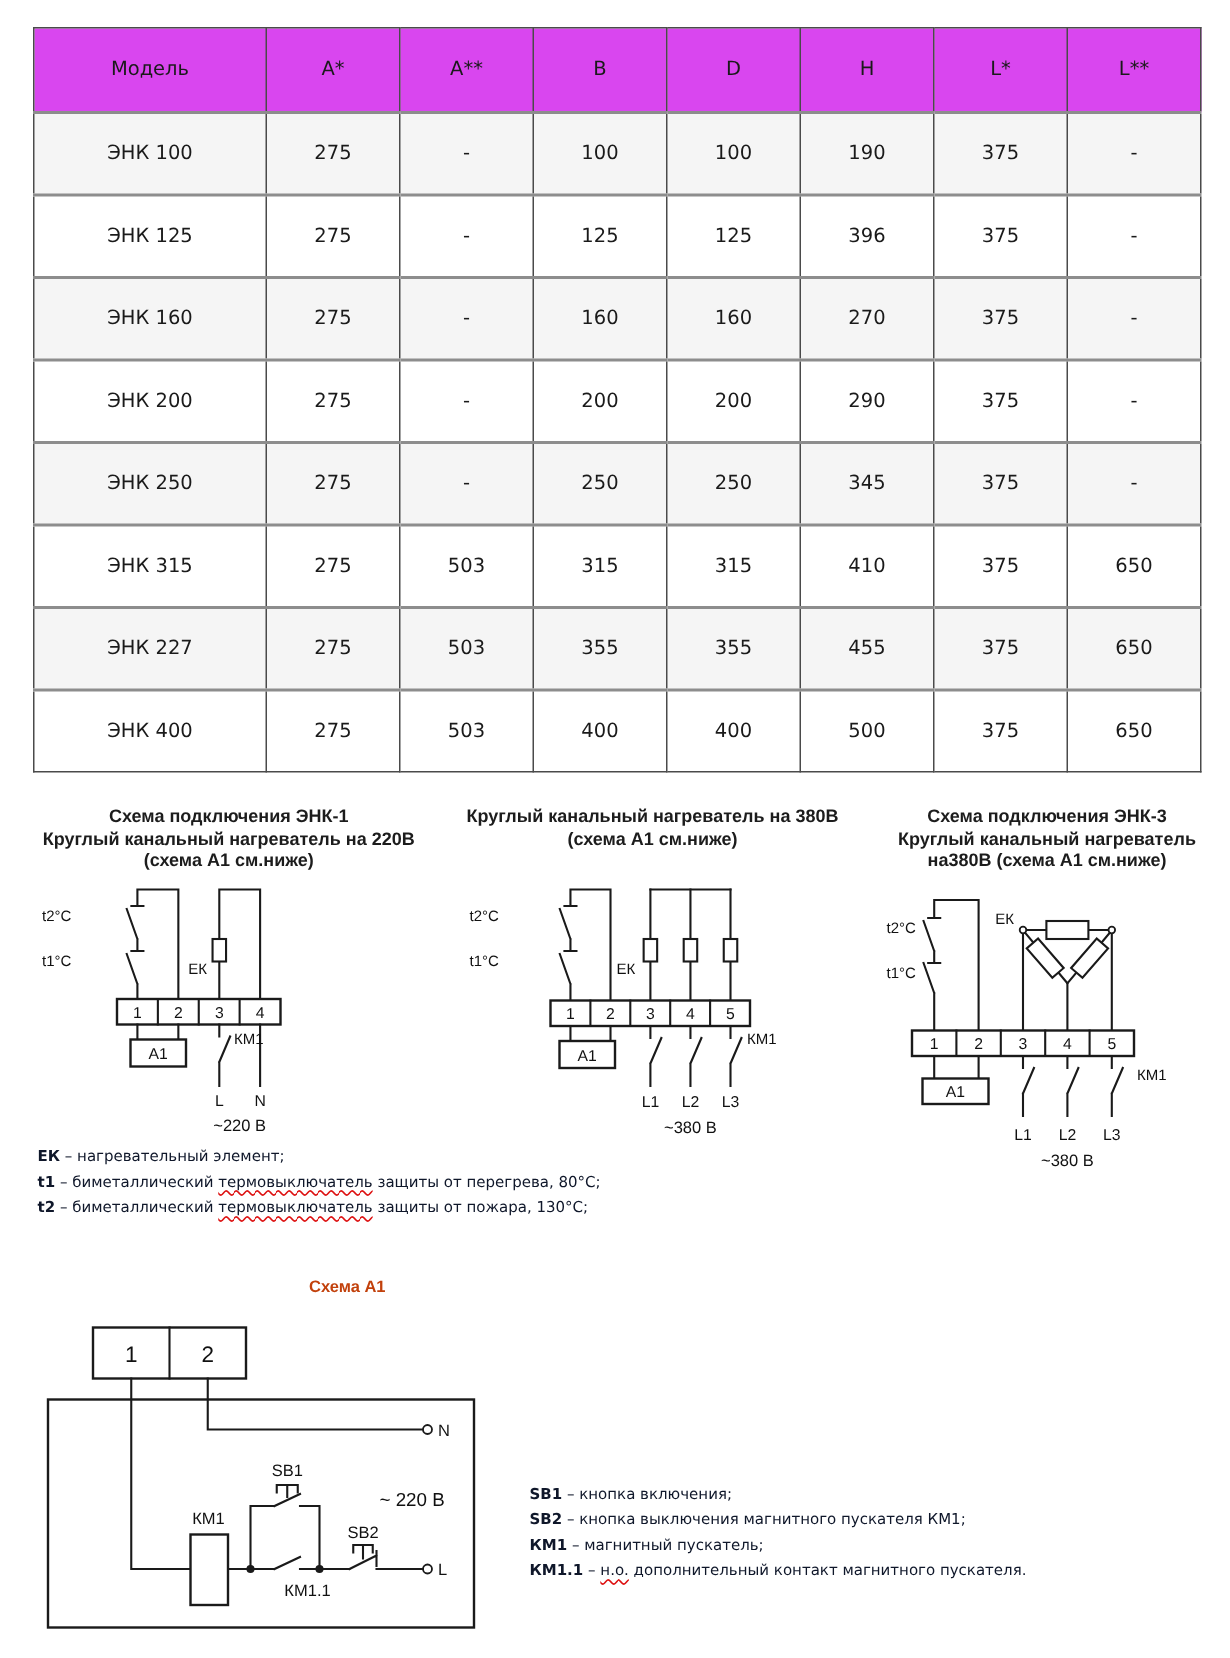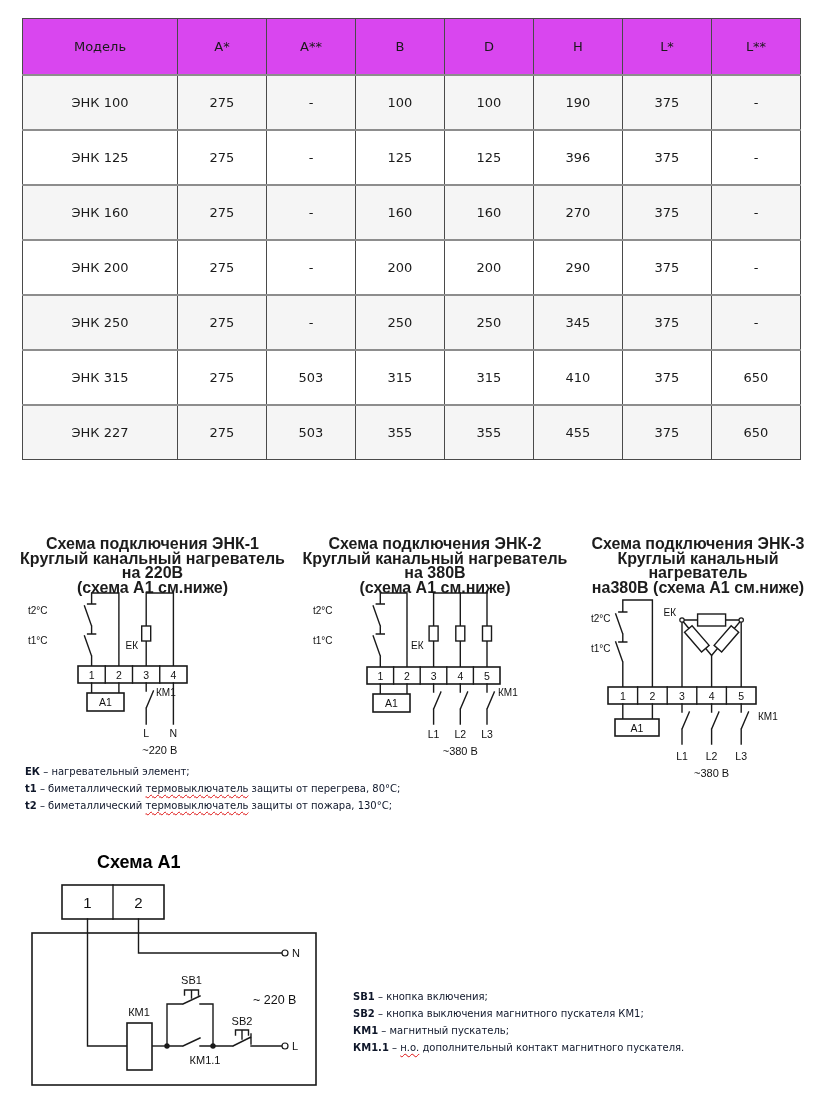--- a/index.html
+++ b/index.html
@@ -16,21 +16,21 @@
     font-size:13px; font-weight:normal; color:#1a1a1a; padding:0;
   }
   .spec thead th { border-top:1px solid #4a4a4a; height:55px; background:#d946ef; }
   .spec tbody td { height:53px; }
   .spec tbody tr:nth-child(odd) { background:#f5f5f5; }
   .spec tbody tr:nth-child(even) { background:#ffffff; }
   
   .dtitle {
     position:absolute; text-align:center;
     font-family:"Liberation Sans",sans-serif; font-weight:bold;
-    font-size:16px; line-height:14.5px; color:#1c1c1c;
+    font-size:12px; line-height:14.5px; color:#1c1c1c;
   }
   
   svg.diag { position:absolute; overflow:visible; }
   svg.diag path, svg.diag line, svg.diag rect, svg.diag circle {
     stroke:#1a1a1a; fill:none; stroke-width:1.4; stroke-linecap:square;
   }
   svg.diag rect.blockcell, svg.diag rect.box { stroke-width:1.6; fill:#ffffff; }
   svg.diag rect.res { fill:#ffffff; stroke-width:1.4; }
   svg.diag circle.node { fill:#ffffff; stroke-width:1.2; }
   svg.diag circle.dot { fill:#1a1a1a; stroke:none; }
@@ -45,22 +45,22 @@
   svg.diag text.end { text-anchor:end; }
   
   .legend { position:absolute; font-size:10px; line-height:17px; color:#0f172a; }
   .legend b { font-weight:bold; }
   .wavy {
     text-decoration-line:underline; text-decoration-style:wavy;
     text-decoration-color:#dd1111; text-decoration-thickness:1px;
     text-underline-offset:2px;
   }
   .a1-title {
-    position:absolute; left:97px; top:852px; width:160px; text-align:left;
-    font-family:"Liberation Sans",sans-serif; font-weight:bold; font-size:18px; color:#000000;
+    position:absolute; left:97px; top:852px; width:160px; text-align:right;
+    font-family:"Liberation Sans",sans-serif; font-weight:bold; font-size:11px; color:#c2410c;
   }
 </style>
 </head>
 <body>
 
 <div class="page">
 
   <table class="spec">
     <colgroup>
       <col style="width:155px">
@@ -148,30 +148,39 @@
         <tr>
           <td>ЭНК 227</td>
           <td>275</td>
           <td>503</td>
           <td>355</td>
           <td>355</td>
           <td>455</td>
           <td>375</td>
           <td>650</td>
         </tr>
+        <tr>
+          <td>ЭНК 400</td>
+          <td>275</td>
+          <td>503</td>
+          <td>400</td>
+          <td>400</td>
+          <td>500</td>
+          <td>375</td>
+          <td>650</td>
+        </tr>
       </tbody>
   </table>
 
   <div class="dtitle" style="left:10px; top:537px; width:285px;">
     <div>Схема подключения ЭНК-1</div>
     <div>Круглый канальный нагреватель на 220В</div>
     <div>(схема А1 см.ниже)</div>
   </div>
   <div class="dtitle" style="left:300px; top:537px; width:270px;">
-    <div>Схема подключения ЭНК-2</div>
     <div>Круглый канальный нагреватель на 380В</div>
     <div>(схема А1 см.ниже)</div>
   </div>
   <div class="dtitle" style="left:578px; top:537px; width:240px;">
     <div>Схема подключения ЭНК-3</div>
     <div>Круглый канальный нагреватель</div>
     <div>на380В (схема А1 см.ниже)</div>
   </div>
 
   <svg class="diag" style="left:20px; top:584px;" width="260" height="178" viewBox="0 0 260 178">

